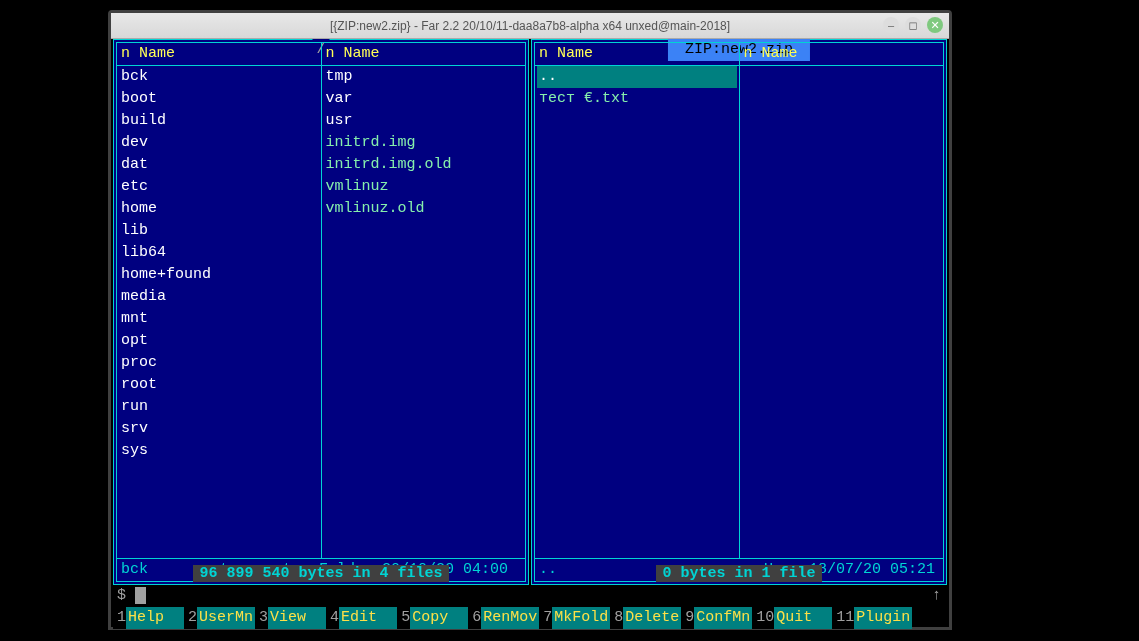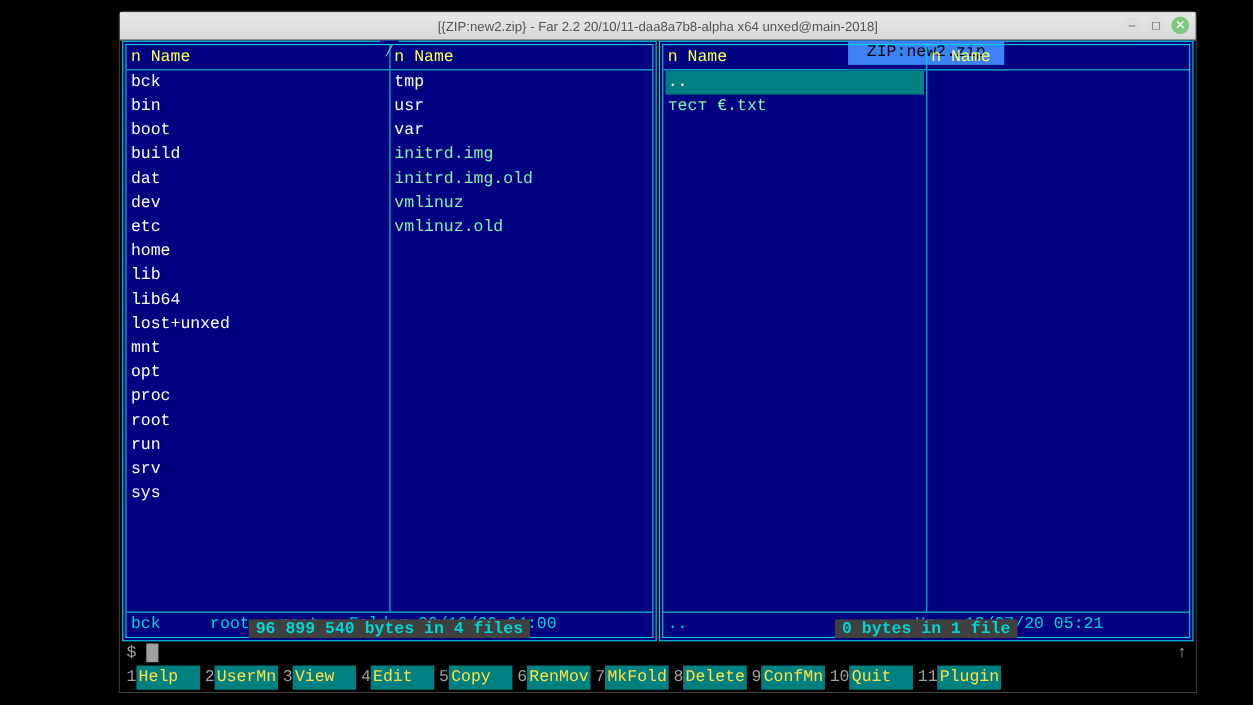--- a/index.html
+++ b/index.html
@@ -10,24 +10,24 @@
     line-height: 22px;
     color: #00d4d4;
     width: 1139px;
     height: 641px;
     overflow: hidden;
   }
   .window {
     position: absolute;
     left: 108px;
     top: 10px;
-    width: 980px;
+    width: 844px;
     height: 620px;
     background: #000;
-    border: 1px solid #404040;
+    border: 3px solid #404040;
     border-radius: 4px 4px 0 0;
   }
   .titlebar {
     height: 26px;
     background: linear-gradient(#e8e8e8,#d8d8d8);
     display: flex;
     align-items: center;
     justify-content: center;
     color: #555;
     font-family: Arial, sans-serif;
@@ -203,48 +203,48 @@
           <div class="slash-over">/</div>
           <div class="panel-inner">
             <div class="cols">
               <div class="col">
                 <div class="col-head">
                   <span class="n">n</span>
                   <span class="name">Name</span>
                 </div>
                 <div class="file-list" id="lcol1">
                     <div class="file-item">bck</div>
-                    <div class="file-item">bin</div>
                     <div class="file-item">boot</div>
                     <div class="file-item">build</div>
+                    <div class="file-item">dev</div>
                     <div class="file-item">dat</div>
-                    <div class="file-item">dev</div>
                     <div class="file-item">etc</div>
                     <div class="file-item">home</div>
                     <div class="file-item">lib</div>
                     <div class="file-item">lib64</div>
-                    <div class="file-item">lost+unxed</div>
+                    <div class="file-item">home+found</div>
+                    <div class="file-item">media</div>
                     <div class="file-item">mnt</div>
                     <div class="file-item">opt</div>
                     <div class="file-item">proc</div>
                     <div class="file-item">root</div>
                     <div class="file-item">run</div>
                     <div class="file-item">srv</div>
                     <div class="file-item">sys</div>
                   </div>
               </div>
               <div class="col">
                 <div class="col-head">
                   <span class="n">n</span>
                   <span class="name">Name</span>
                 </div>
                 <div class="file-list" id="lcol2">
                     <div class="file-item">tmp</div>
+                    <div class="file-item">var</div>
                     <div class="file-item">usr</div>
-                    <div class="file-item">var</div>
                     <div class="file-item link">initrd.img</div>
                     <div class="file-item link">initrd.img.old</div>
                     <div class="file-item link">vmlinuz</div>
                     <div class="file-item link">vmlinuz.old</div>
                   </div>
               </div>
             </div>
             <div class="footer-line">bck     root   root   Folder 20/10/20 04:00</div>
           </div>
           <div class="panel-footer-overlay"><span>96 899 540 bytes in 4 files</span></div>

